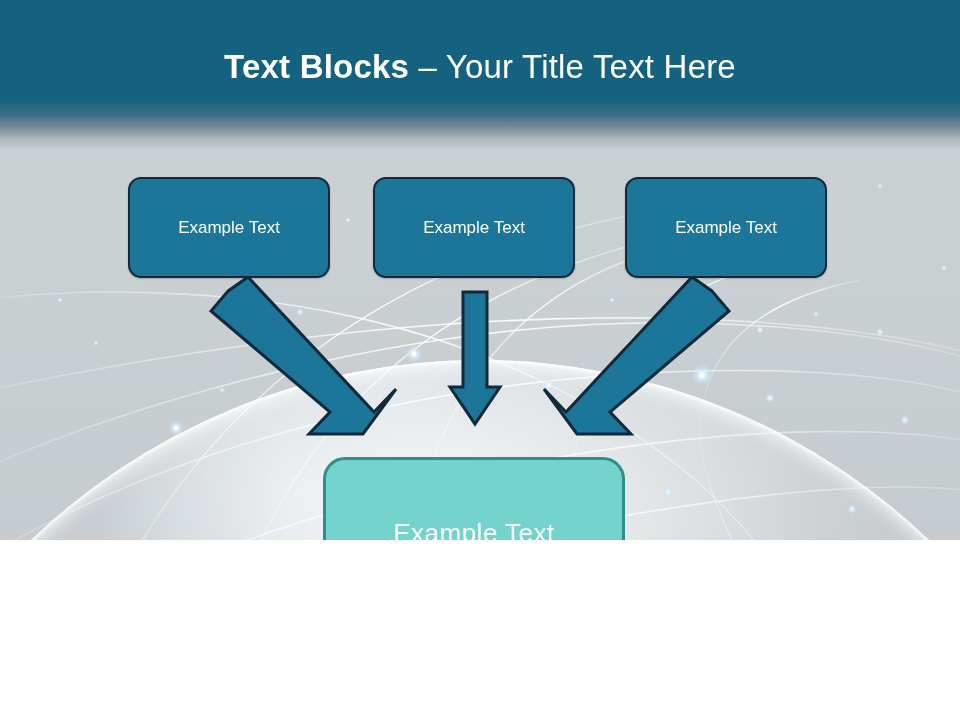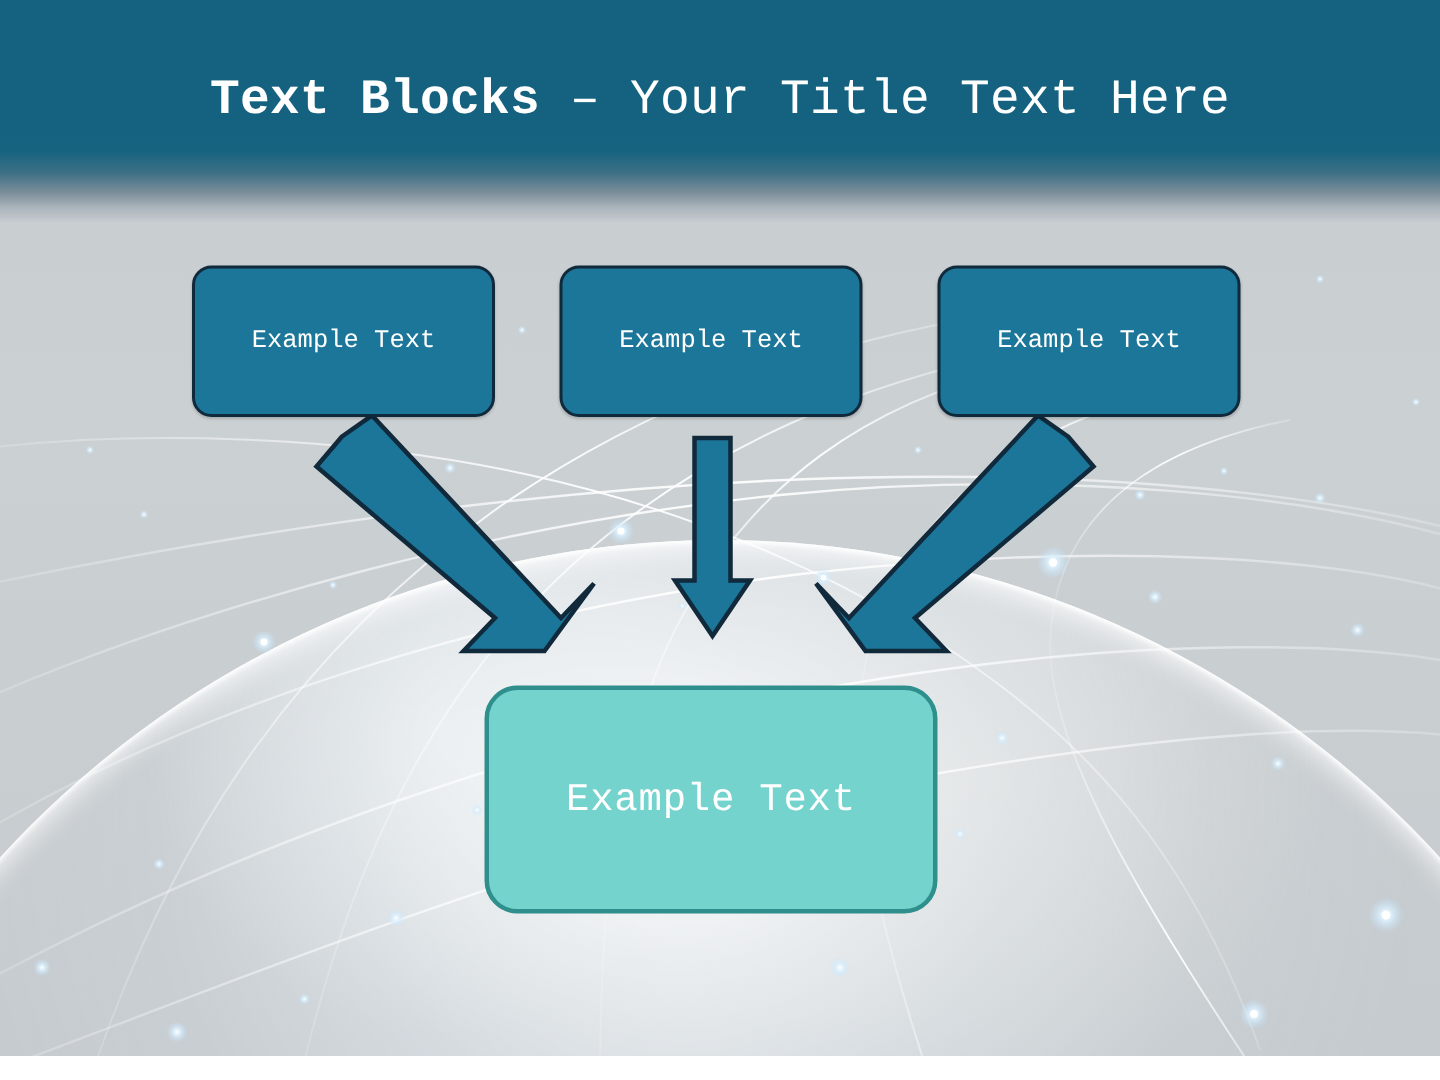--- a/index.html
+++ b/index.html
@@ -3,23 +3,23 @@
 <meta charset="utf-8">
 <style>
   html, body {
     margin: 0;
     padding: 0;
     background: #ffffff;
   }
   #slide {
     position: relative;
     width: 960px;
-    height: 704px;
+    height: 540px;
     overflow: hidden;
-    font-family: Liberation Mono, monospace;
+    font-family: Liberation Sans, sans-serif;
     background: #c9ced1;
   }
 
   
   .bg-base {
     position: absolute;
     inset: 0;
     background: linear-gradient(180deg, #c7ccd0 0%, #cbd0d3 40%, #c6cbcf 100%);
   }
   .bg-globe {

